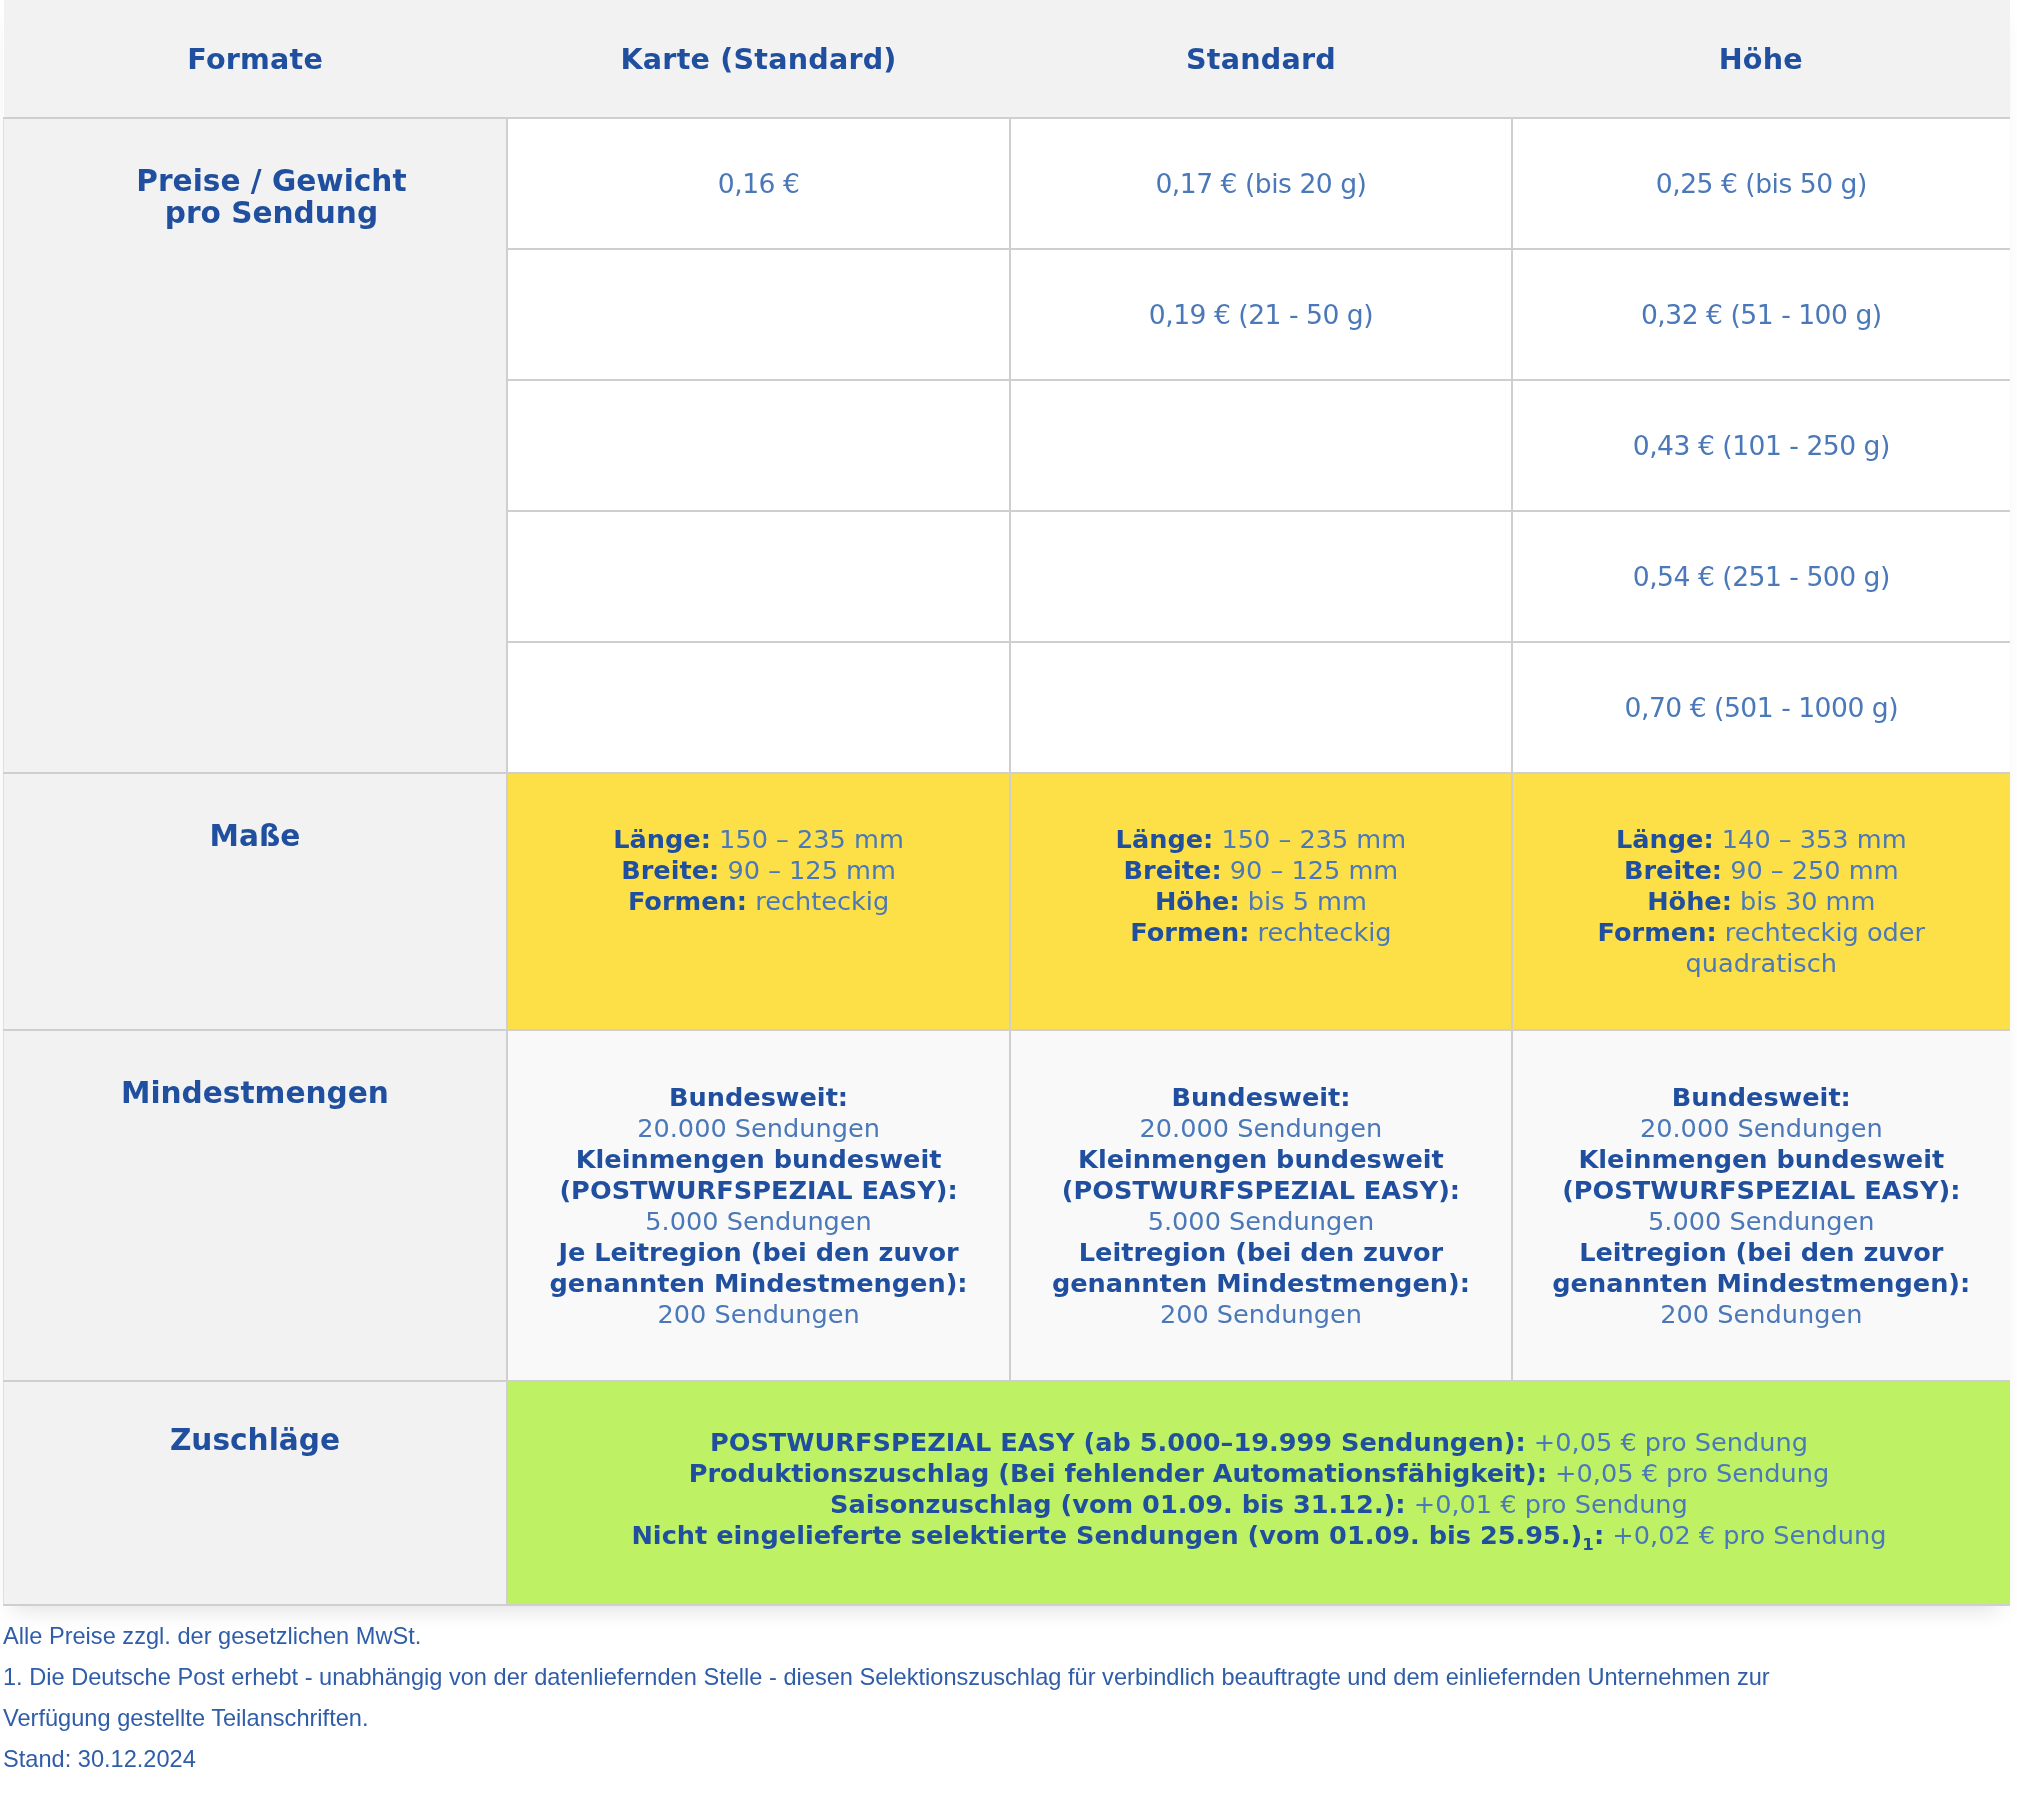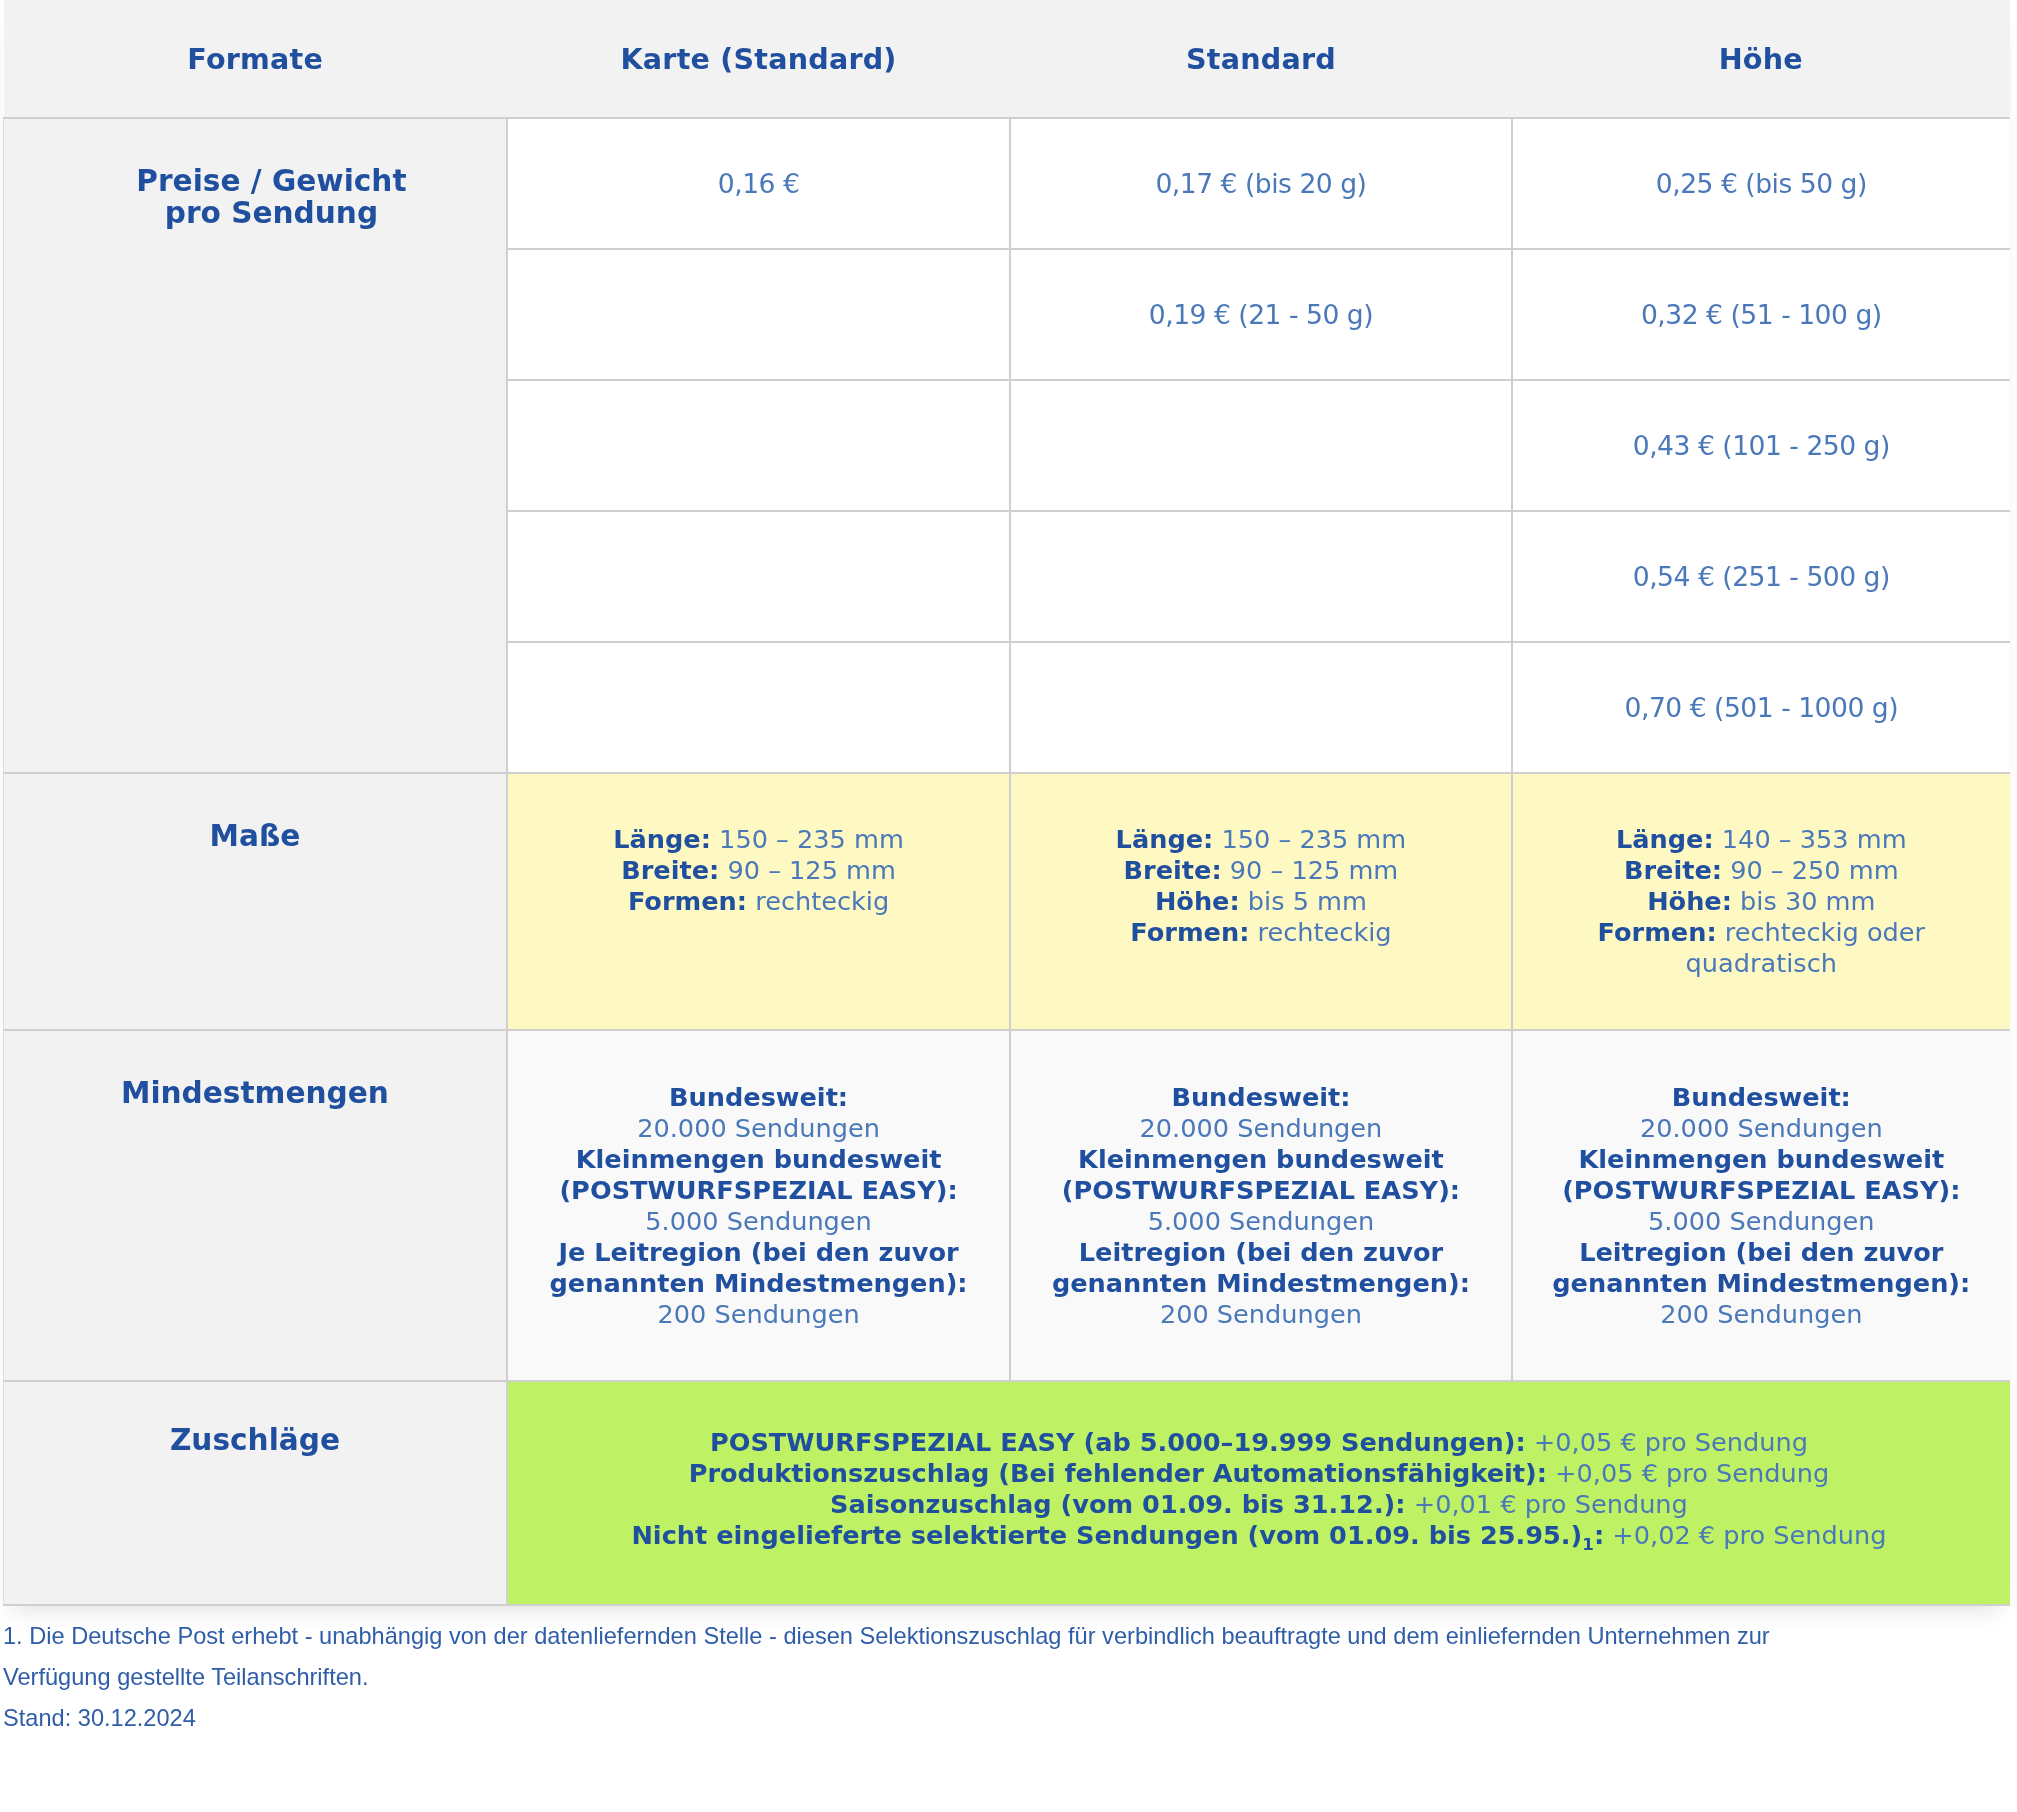--- a/index.html
+++ b/index.html
@@ -28,21 +28,21 @@
     background: #f2f2f2; vertical-align: top; font-weight: bold; font-size: 29.6px;
     line-height: 31.5px; padding-top: 47px !important; border-left: 1px solid #e0e0e0 !important;
   }
   .row-label span { display: inline-block; margin-left: 33px; }
   .price-cell {
     height: 129px; font-size: 26.6px; font-weight: normal; color: #4a78b9 !important;
     vertical-align: middle; background: #ffffff;
     font-family: "DejaVu Sans", sans-serif; letter-spacing: -0.5px;
   }
   .dims-cell {
-    height: 255px; vertical-align: middle; font-size: 25.6px; line-height: 31px; background: #fef9c3;
+    height: 255px; vertical-align: middle; font-size: 25.6px; line-height: 31px; background: #fde047;
   }
   .min-cell {
     height: 349px; vertical-align: middle; font-size: 25.6px; line-height: 31px; background: #f9f9f9;
   }
   .sur-cell {
     height: 222px; vertical-align: middle; font-size: 25.6px; line-height: 31px; background: #bef264;
     border-right: none !important;
   }
   .k { font-weight: bold; color: #1f4f9e; }
   .v { font-weight: normal; color: #4a78b9; }
@@ -168,17 +168,18 @@
       <span class="line"><span class="k">POSTWURFSPEZIAL EASY (ab 5.000–19.999 Sendungen):</span><span class="v"> +0,05 € pro Sendung</span></span>
       <span class="line"><span class="k">Produktionszuschlag (Bei fehlender Automationsfähigkeit):</span><span class="v"> +0,05 € pro Sendung</span></span>
       <span class="line"><span class="k">Saisonzuschlag (vom 01.09. bis 31.12.):</span><span class="v"> +0,01 € pro Sendung</span></span>
       <span class="line"><span class="k">Nicht eingelieferte selektierte Sendungen (vom 01.09. bis 25.95.)</span><span class="fn">1</span><span class="k">:</span><span class="v"> +0,02 € pro Sendung</span></span>
     </td>
   </tr>
 </tbody>
   </table>
 
 <div class="footer">
+  <p>Alle Preise zzgl. der gesetzlichen MwSt.</p>
   <p>1. Die Deutsche Post erhebt - unabhängig von der datenliefernden Stelle - diesen Selektionszuschlag für verbindlich beauftragte und dem einliefernden Unternehmen zur</p>
   <p>Verfügung gestellte Teilanschriften.</p>
   <p>Stand: 30.12.2024</p>
 </div>
 
 
 </body></html>

